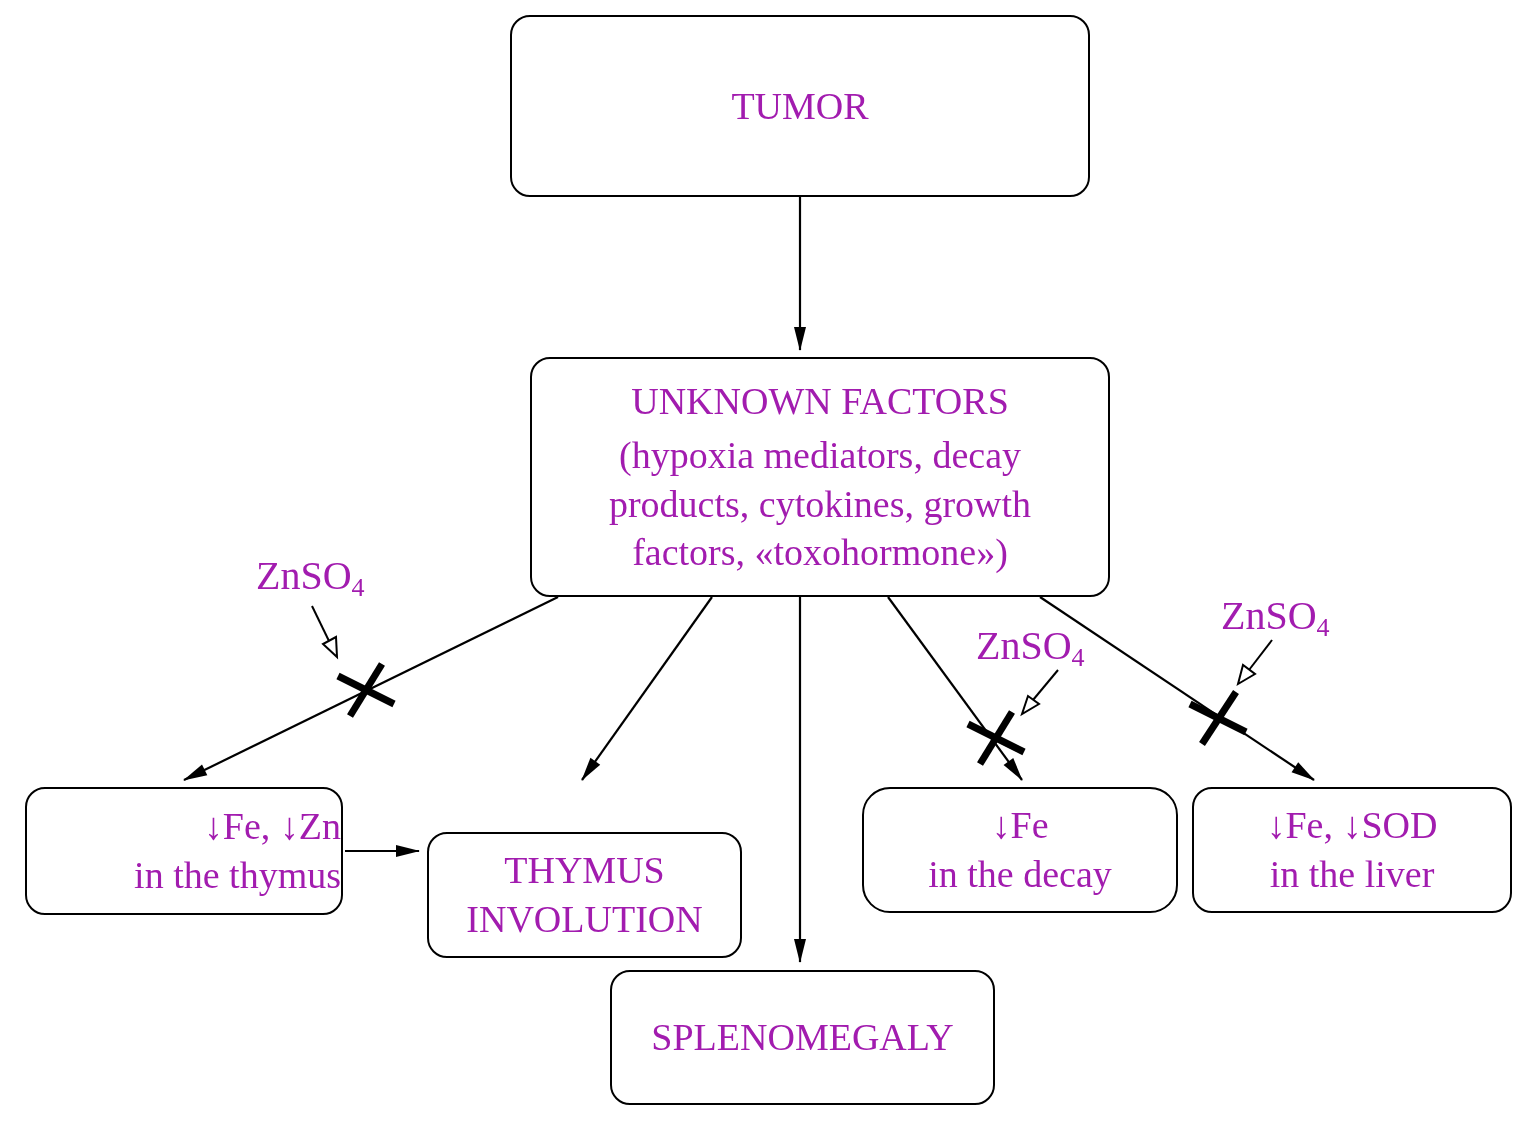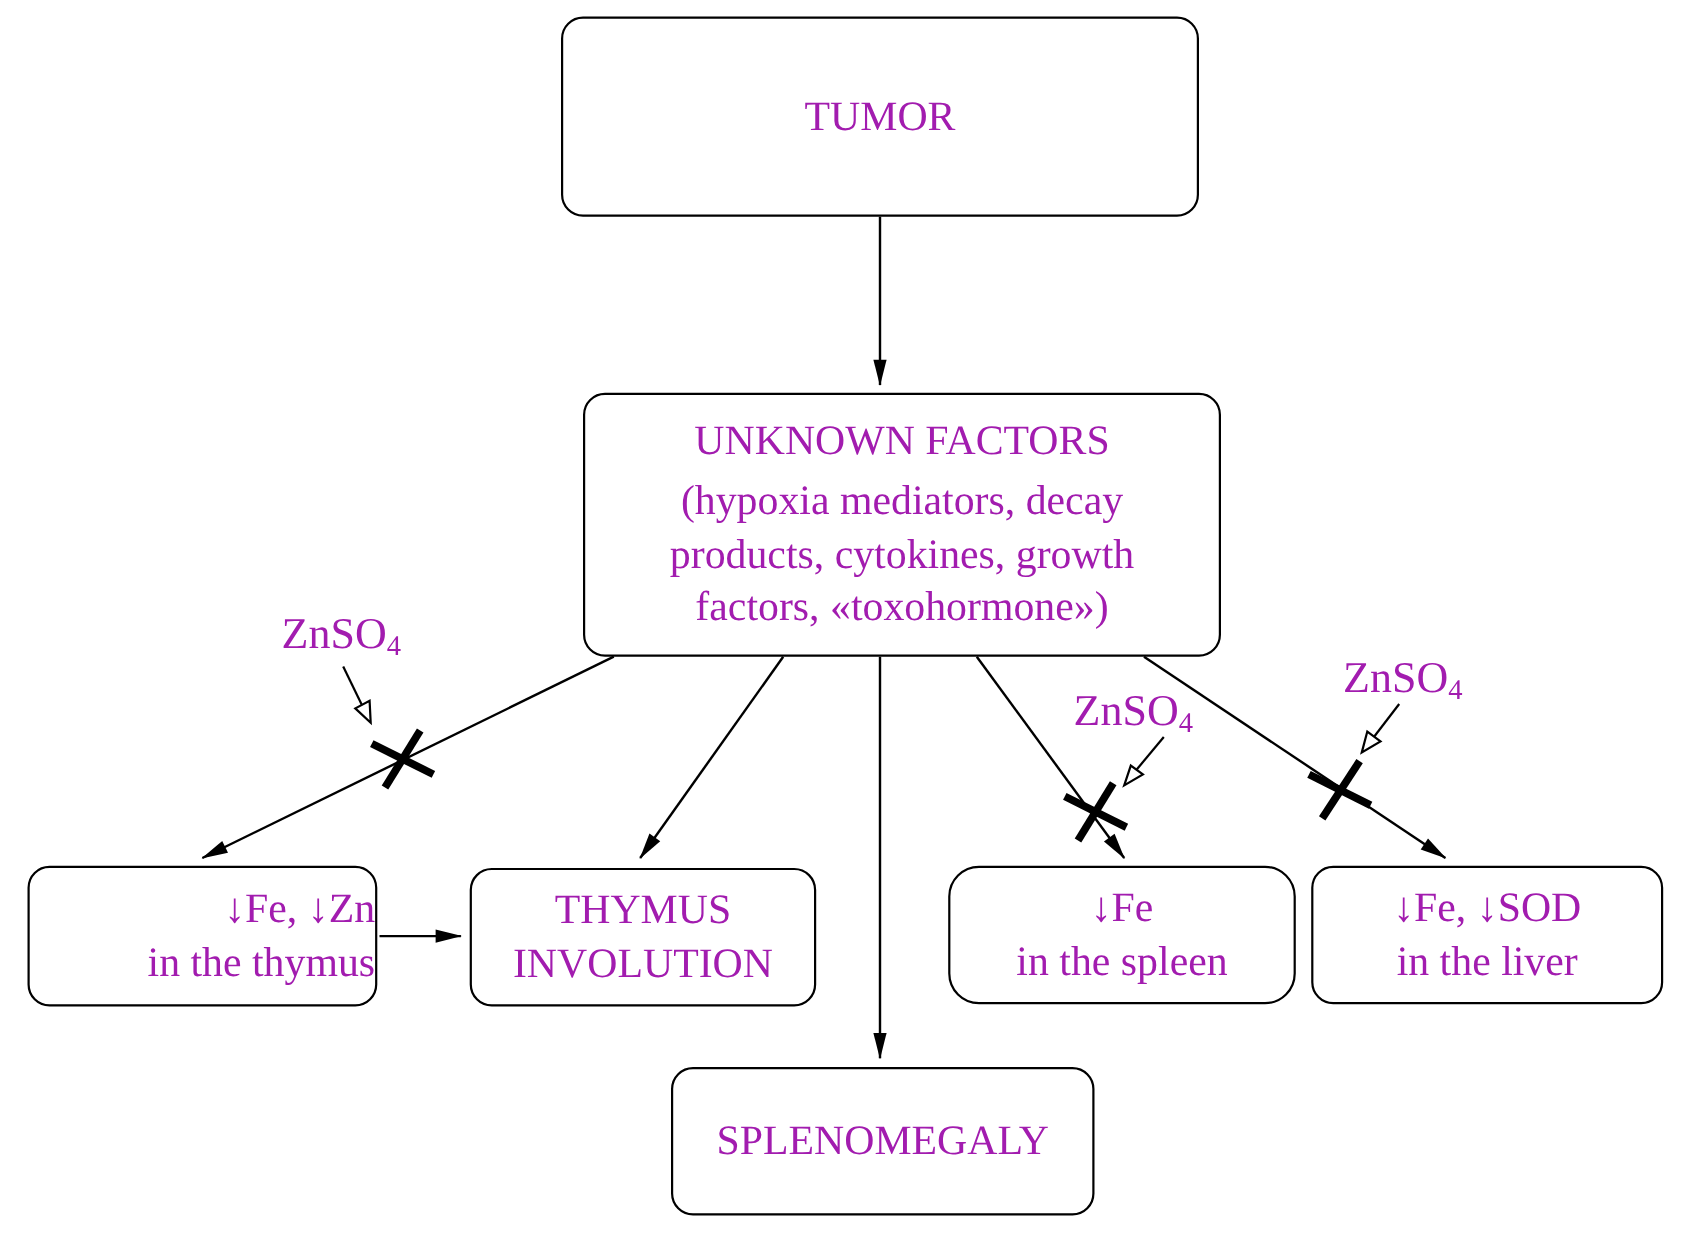--- a/index.html
+++ b/index.html
@@ -57,21 +57,21 @@
     font-size: 38px;
     line-height: 1.28;
   }
   .box .subtitle {
     max-width: 540px;
     margin-top: 5px;
   }
   #box-tumor        { left: 510px; top: 15px;  width: 580px; height: 182px; }
   #box-unknown      { left: 530px; top: 357px; width: 580px; height: 240px; }
   #box-thymus-el    { left: 25px;  top: 787px; width: 318px; height: 128px; align-items: flex-end; }
-  #box-thymus-inv   { left: 427px; top: 789px; width: 315px; height: 126px; }
+  #box-thymus-inv   { left: 427px; top: 832px; width: 315px; height: 126px; }
   #box-spleen       { left: 862px; top: 787px; width: 316px; height: 126px; border-radius: 28px; }
   #box-liver        { left: 1192px;top: 787px; width: 320px; height: 126px; }
   #box-splenomegaly { left: 610px; top: 970px; width: 385px; height: 135px; }
   .inhibitor-label {
     position: absolute;
     font-size: 40px;
     white-space: nowrap;
   }
   .inhibitor-label sub {
     font-size: 0.65em;
@@ -142,21 +142,21 @@
     <div>in the thymus</div>
   </div>
 
   <div class="box" id="box-thymus-inv">
     <div>THYMUS</div>
     <div>INVOLUTION</div>
   </div>
 
   <div class="box" id="box-spleen">
     <div>↓Fe</div>
-    <div>in the spleen</div>
+    <div>in the decay</div>
   </div>
 
   <div class="box" id="box-liver">
     <div>↓Fe, ↓SOD</div>
     <div>in the liver</div>
   </div>
 
   <div class="box" id="box-splenomegaly">
     <div>SPLENOMEGALY</div>
   </div>

